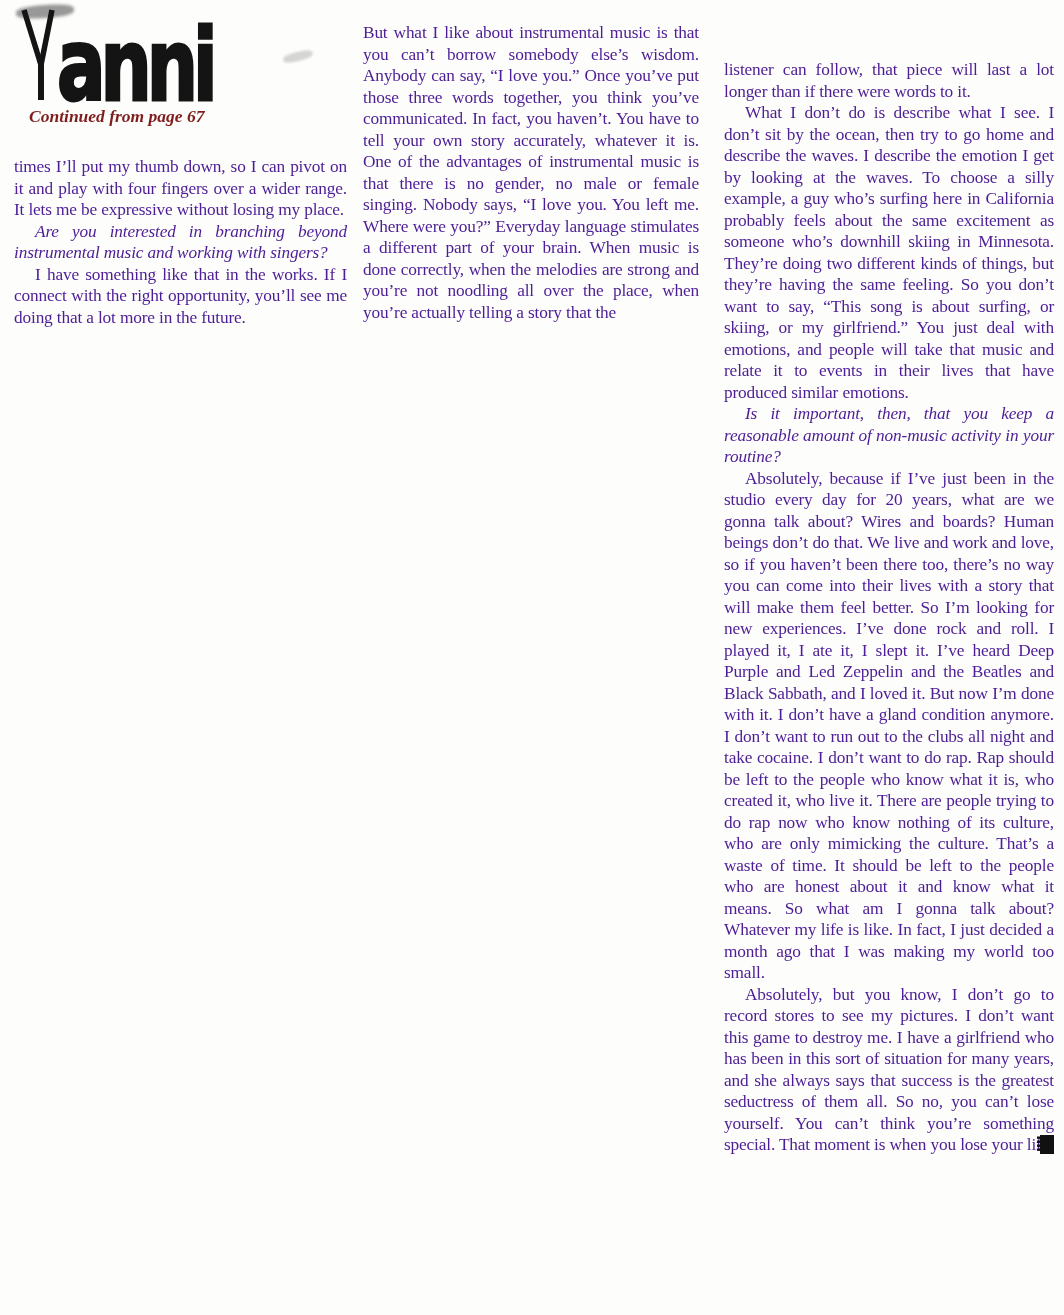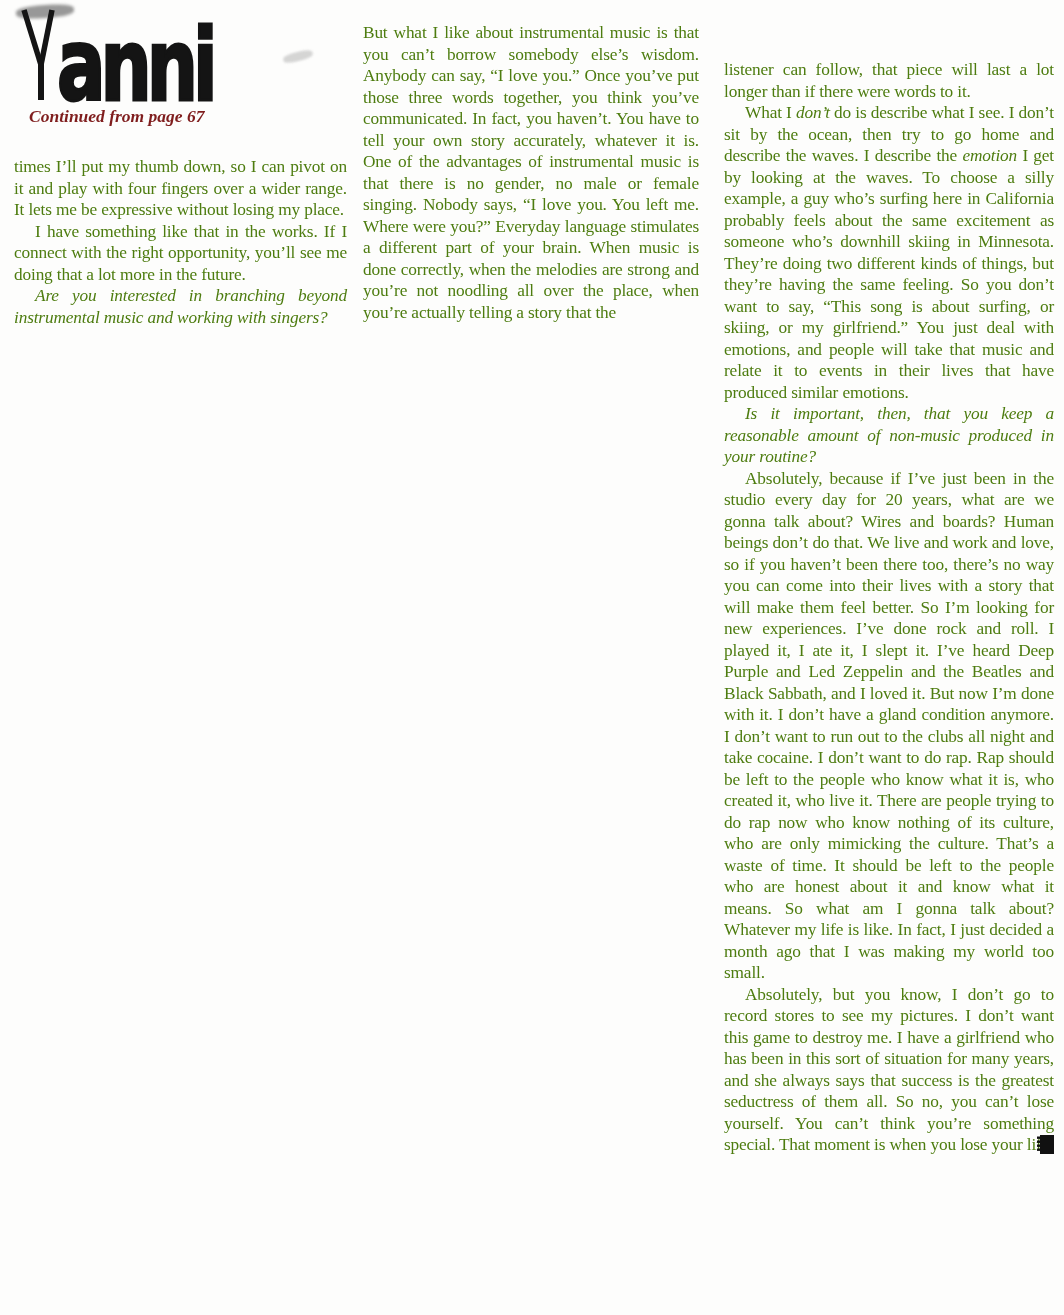--- a/index.html
+++ b/index.html
@@ -46,31 +46,31 @@
               background:rgba(70,70,70,.55); filter:blur(1.5px); transform:rotate(-4deg); }
   .smudge-2 { left:283px; top:52px; width:30px; height:9px;
               background:rgba(130,130,130,.33); filter:blur(1px); transform:rotate(-14deg); }
 
   
   .col {
     position:absolute;
     font-size:17.3px;
     line-height:21.5px;
     letter-spacing:-0.15px;
-    color:#4d7c0f;
+    color:#4c1d95;
     hyphens:auto;
   }
   #col1 { left:14px;  top:156px; width:333px; }
   #col2 { left:363px; top:22px;  width:336px; }
   #col3 { left:724px; top:25px;  width:330px;margin-top:34px; }
 
   .para { margin:0; text-align:justify; }
   .para.indent { text-indent:21px; }
   .para.question { font-style:italic; }
-  .it { font-style:italic; }
+  .it { }
   .para.last { position:relative; }
 
   .end-mark {
     position:absolute; right:0; bottom:2px;
     width:17px; height:19px; display:inline-block;
   }
 </style>
 </head>
 <body>
 
@@ -85,30 +85,30 @@
         <path d="M3 2 L20 57" stroke="#141414" stroke-width="5.5" fill="none"></path>
         <path d="M31 2 L20 57" stroke="#141414" stroke-width="5.5" fill="none"></path>
         <path d="M20 55 L20 92" stroke="#141414" stroke-width="6" fill="none"></path>
       </svg><span class="logo-anni">anni</span>
     </div>
     <div class="continued">Continued from page 67</div>
   </div>
 
   <div class="col" id="col1">
       <p class="para"><span>times I’ll put my thumb down, so I can pivot on it and play with four fingers over a wider range. It lets me be expressive without losing my place.</span></p>
+      <p class="para question indent"><span>Are you interested in branching beyond instrumental music and working with singers?</span></p>
       <p class="para indent"><span>I have something like that in the works. If I connect with the right opportunity, you’ll see me doing that a lot more in the future.</span></p>
-      <p class="para question indent"><span>Are you interested in branching beyond instrumental music and working with singers?</span></p>
     </div>
   <div class="col" id="col2">
       <p class="para"><span>But what I like about instrumental music is that you can’t borrow somebody else’s wisdom. Anybody can say, “I love you.” Once you’ve put those three words together, you think you’ve communicated. In fact, you haven’t. You have to tell your own story accurately, whatever it is. One of the advantages of instrumental music is that there is no gender, no male or female singing. Nobody says, “I love you. You left me. Where were you?” Everyday language stimulates a different part of your brain. When music is done correctly, when the melodies are strong and you’re not noodling all over the place, when you’re actually telling a story that the</span></p>
     </div>
   <div class="col" id="col3">
       <p class="para"><span>listener can follow, that piece will last a lot longer than if there were words to it.</span></p>
       <p class="para indent"><span>What I </span><span class="it">don’t</span><span> do is describe what I see. I don’t sit by the ocean, then try to go home and describe the waves. I describe the </span><span class="it">emotion</span><span> I get by looking at the waves. To choose a silly example, a guy who’s surfing here in California probably feels about the same excitement as someone who’s downhill skiing in Minnesota. They’re doing two different kinds of things, but they’re having the same feeling. So you don’t want to say, “This song is about surfing, or skiing, or my girlfriend.” You just deal with emotions, and people will take that music and relate it to events in their lives that have produced similar emotions.</span></p>
-      <p class="para question indent"><span>Is it important, then, that you keep a reasonable amount of non-music produced in your routine?</span></p>
+      <p class="para question indent"><span>Is it important, then, that you keep a reasonable amount of non-music activity in your routine?</span></p>
       <p class="para indent"><span>Absolutely, because if I’ve just been in the studio every day for 20 years, what are we gonna talk about? Wires and boards? Human beings don’t do that. We live and work and love, so if you haven’t been there too, there’s no way you can come into their lives with a story that will make them feel better. So I’m looking for new experiences. I’ve done rock and roll. I played it, I ate it, I slept it. I’ve heard Deep Purple and Led Zeppelin and the Beatles and Black Sabbath, and I loved it. But now I’m done with it. I don’t have a gland condition anymore. I don’t want to run out to the clubs all night and take cocaine. I don’t want to do rap. Rap should be left to the people who know what it is, who created it, who live it. There are people trying to do rap now who know nothing of its culture, who are only mimicking the culture. That’s a waste of time. It should be left to the people who are honest about it and know what it means. So what am I gonna talk about? Whatever my life is like. In fact, I just decided a month ago that I was making my world too small.</span></p>
       <p class="para indent last"><span>Absolutely, but you know, I don’t go to record stores to see my pictures. I don’t want this game to destroy me. I have a girlfriend who has been in this sort of situation for many years, and she always says that success is the greatest seductress of them all. So no, you can’t lose yourself. You can’t think you’re something special. That moment is when you lose your life.</span><svg class="end-mark" viewBox="0 0 17 19">
           <rect x="3" y="0" width="14" height="19" fill="#111"></rect>
           <rect x="0" y="1.5" width="3" height="2.4" fill="#111"></rect>
           <rect x="0" y="5.5" width="3" height="2.4" fill="#111"></rect>
           <rect x="0" y="9.5" width="3" height="2.4" fill="#111"></rect>
           <rect x="0" y="13.5" width="3" height="2.4" fill="#111"></rect>
         </svg></p>
     </div>
 

